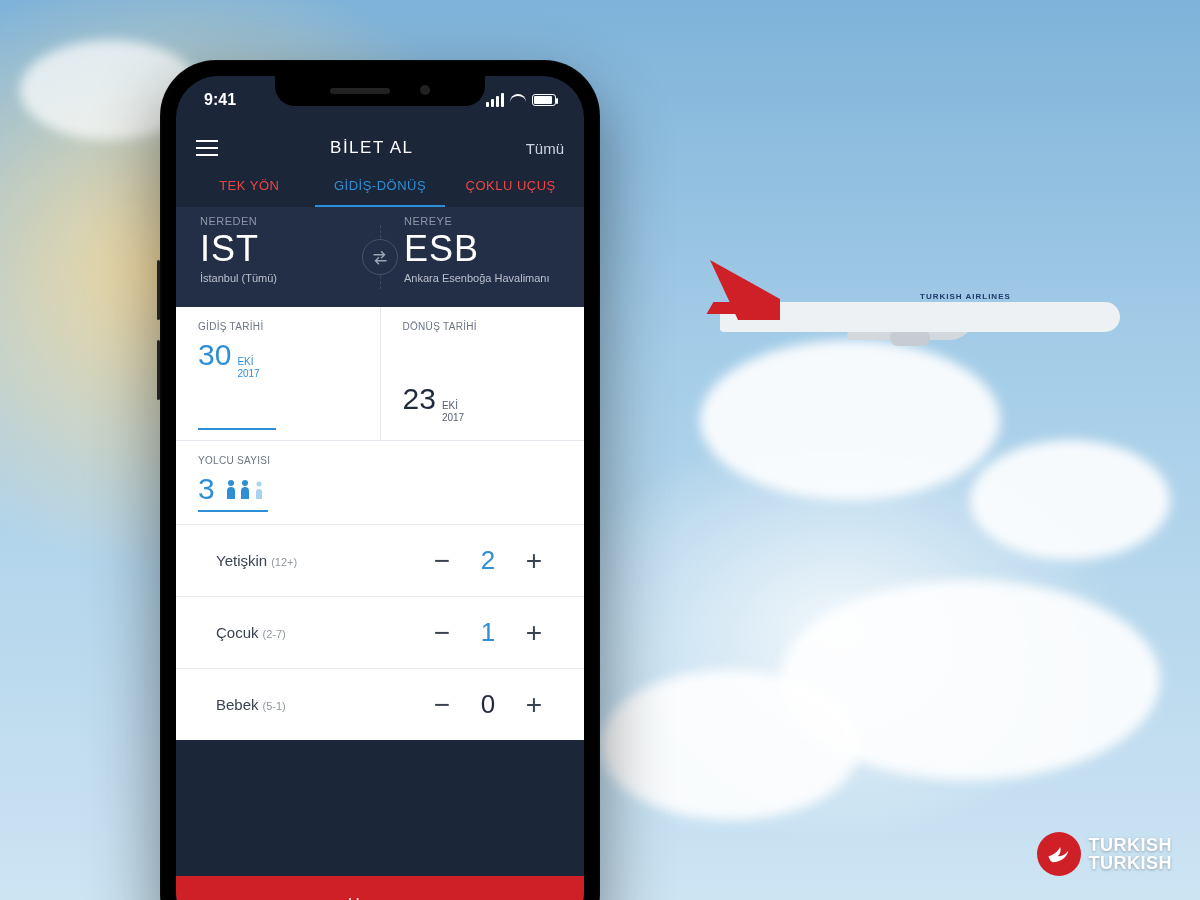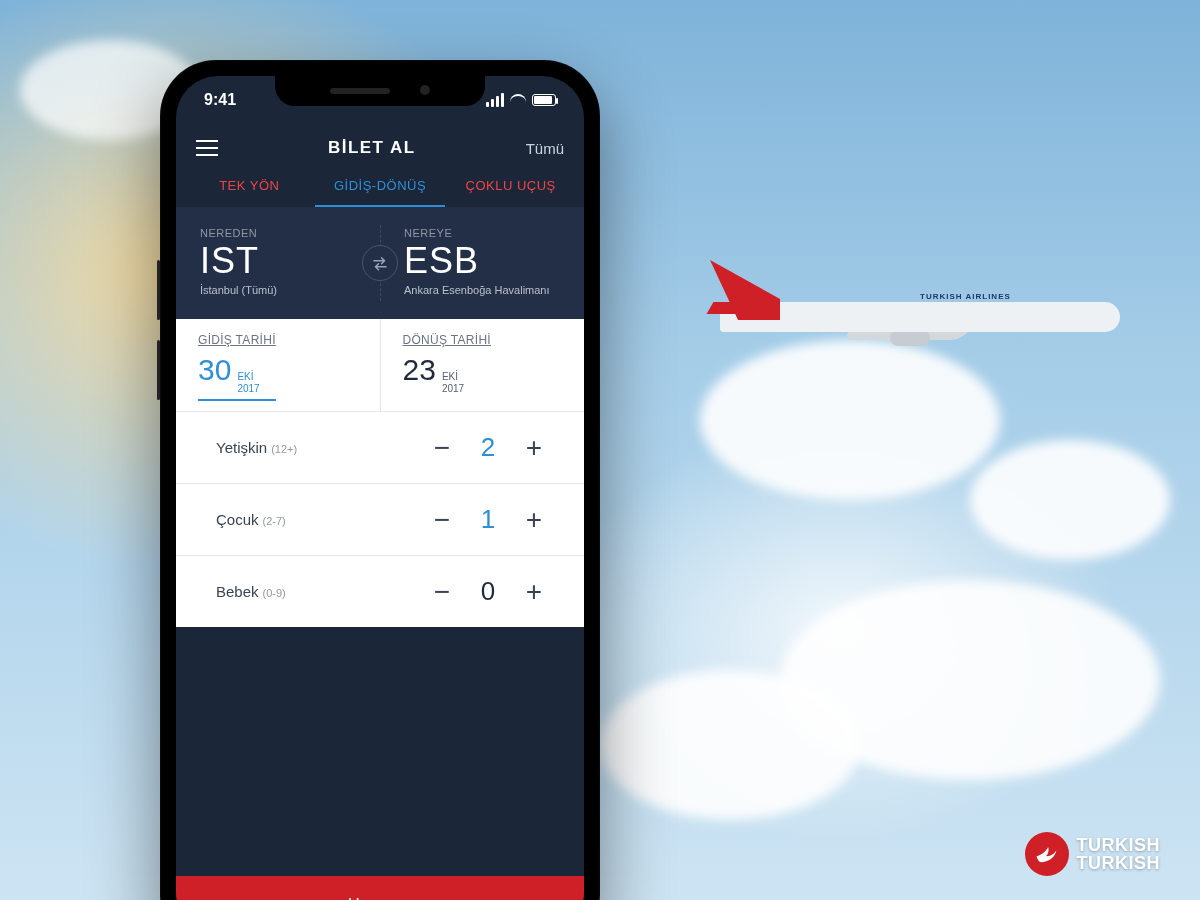--- a/index.html
+++ b/index.html
@@ -48,44 +48,44 @@
   .signal span:nth-child(3){height:11px;} .signal span:nth-child(4){height:14px;}
   .wifi-ic{width:16px;height:12px;position:relative;}
   .wifi-ic::before{content:"";position:absolute;inset:0;border:2px solid #fff;border-bottom:none;border-left:none;border-right:none;border-radius:16px 16px 0 0;}
   .batt{width:24px;height:12px;border:1px solid #fff;border-radius:3px;position:relative;}
   .batt::before{content:"";position:absolute;left:1px;top:1px;bottom:1px;width:18px;background:#fff;border-radius:1px;}
   .batt::after{content:"";position:absolute;right:-3px;top:3px;width:2px;height:6px;background:#fff;border-radius:1px;}
 
   .appheader{display:flex;align-items:center;justify-content:space-between;padding:14px 20px 10px;color:#fff;}
   .menu-icon{display:flex;flex-direction:column;gap:5px;cursor:pointer;}
   .menu-icon span{width:22px;height:2px;background:#fff;}
-  .title{font-size:17px;font-weight:700;letter-spacing:1.5px;}
+  .title{font-size:17px;font-weight:400;letter-spacing:1.5px;}
   .cancel{font-size:15px;color:#cdd4df;}
 
   .tabs{display:flex;padding:0 8px;}
   .tab{flex:1;text-align:center;padding:10px 0 12px;font-size:13px;letter-spacing:.5px;color:#ef4444;border-bottom:2px solid transparent;cursor:pointer;}
   .tab.active{color:#2f8fd6;border-bottom-color:#2f8fd6;text-align:center;}
 
-  .route{background:#232f47;display:flex;position:relative;padding:20px 0 22px;}
+  .route{background:#232f47;display:flex;position:relative;padding:8px 0 22px;}
   .route-col{flex:1;padding:0 24px;}
   .route-label{font-size:11px;color:#8e97a7;letter-spacing:.5px;margin-bottom:4px;}
   .route-code{font-size:36px;font-weight:400;color:#fff;letter-spacing:1px;line-height:1;}
   .route-city{font-size:11px;color:#b9c0cc;margin-top:4px;line-height:1.3;}
   .route-div{position:absolute;left:50%;top:18px;bottom:18px;border-left:1px dashed #3f4a5e;}
   .swap{position:absolute;left:50%;top:50%;transform:translate(-50%,-50%);width:36px;height:36px;border:1px solid #4a556b;border-radius:50%;background:#232f47;display:flex;align-items:center;justify-content:center;cursor:pointer;}
   .swap svg{width:18px;height:18px;stroke:#9aa3b3;}
 
   .dates{display:flex;background:#fff;}
   .date-col{flex:1;padding:14px 22px 16px;}
   .date-col:first-child{border-right:1px solid #e5e8ec;}
-  .date-label{font-size:12px;color:#6b7483;letter-spacing:.3px;margin-bottom:6px;text-decoration:underline;}
+  .date-label{font-size:10px;color:#6b7483;letter-spacing:.3px;margin-bottom:6px;}
   .date-val{display:flex;align-items:baseline;gap:6px;}
   .date-day{font-size:30px;font-weight:400;}
   .date-col.active .date-day{color:#2f8fd6;}
-  .date-col:not(.active) .date-day{color:#1f2a3d;}
+  .date-col:not(.active) .date-day{color:#1f2a3d;margin-top:44px;}
   .date-my{display:flex;flex-direction:column;font-size:10px;line-height:1.2;}
   .date-col.active .date-my{color:#2f8fd6;}
   .date-col:not(.active) .date-my{color:#56606f;}
   .date-col.active{position:relative;}
   .date-col.active::after{content:"";position:absolute;left:22px;bottom:10px;width:78px;height:2px;background:#2f8fd6;}
 
   .pax-summary{background:#fff;padding:14px 22px 18px;border-top:1px solid #e5e8ec;position:relative;}
   .pax-summary::after{content:"";position:absolute;left:22px;bottom:12px;width:70px;height:2px;background:#2f8fd6;}
   .pax-val{display:flex;align-items:center;gap:10px;margin-top:4px;}
   .pax-count{font-size:30px;color:#2f8fd6;}
@@ -97,21 +97,21 @@
   .pax-type{font-size:15px;color:#3a4352;}
   .pax-age{font-size:11px;color:#9198a4;margin-left:4px;}
   .pax-ctrl{display:flex;align-items:center;gap:26px;}
   .pax-btn{font-size:28px;color:#3a4352;font-weight:300;line-height:1;cursor:pointer;user-select:none;width:20px;text-align:center;}
   .pax-num{font-size:26px;min-width:20px;text-align:center;}
   .pax-num.nz{color:#2f8fd6;} .pax-num.z{color:#1f2a3d;}
 
   .cta{position:absolute;left:0;right:0;bottom:0;height:58px;background:#cf2027;color:#fff;display:flex;align-items:center;justify-content:center;font-size:16px;cursor:pointer;}
 
   
-  .brand{position:absolute;right:40px;bottom:24px;display:flex;align-items:center;gap:8px;color:#fff;text-shadow:0 1px 3px rgba(0,0,0,.3);}
+  .brand{position:absolute;right:28px;bottom:24px;display:flex;align-items:center;gap:8px;color:#fff;text-shadow:0 1px 3px rgba(0,0,0,.3);}
   .brand-mark{width:44px;height:44px;border-radius:50%;background:#cf2027;display:flex;align-items:center;justify-content:center;}
   .brand-mark svg{width:28px;height:28px;fill:#fff;}
   .brand-text{font-weight:800;line-height:1;font-size:18px;letter-spacing:.5px;}
 </style>
 </head>
 <body>
 
 <div class="bg"></div>
 <div class="cloud c1"></div>
 <div class="cloud c2"></div>
@@ -198,40 +198,60 @@
         <div class="date-val">
           <span class="date-day">23</span>
           <span class="date-my">
             <span>EKİ</span>
             <span>2017</span>
           </span>
         </div>
       </div>
     </div>
 
+    <div class="pax-summary">
+      <div class="date-label">YOLCU SAYISI</div>
+      <div class="pax-val">
+        <span class="pax-count">3</span>
+        <span class="pax-icons">
+          <svg viewBox="0 0 12 20">
+              <circle cx="6" cy="4" r="3" fill="#2f8fd6"></circle>
+              <path d="M2 20v-8a4 4 0 018 0v8z" fill="#2f8fd6"></path>
+            </svg>
+          <svg viewBox="0 0 12 20">
+              <circle cx="6" cy="4" r="3" fill="#2f8fd6"></circle>
+              <path d="M2 20v-8a4 4 0 018 0v8z" fill="#2f8fd6"></path>
+            </svg>
+          <svg viewBox="0 0 12 20">
+              <circle cx="6" cy="5" r="2.5" fill="#a7d3f0"></circle>
+              <path d="M3 20v-7a3 3 0 016 0v7z" fill="#a7d3f0"></path>
+            </svg>
+        </span>
+      </div>
+    </div>
 
     <div class="pax-rows">
       <div class="pax-row">
         <div><span class="pax-type">Yetişkin</span><span class="pax-age">(12+)</span></div>
         <div class="pax-ctrl">
           <span class="pax-btn">−</span>
           <span class="pax-num nz">2</span>
           <span class="pax-btn">+</span>
         </div>
       </div>
       <div class="pax-row">
         <div><span class="pax-type">Çocuk</span><span class="pax-age">(2-7)</span></div>
         <div class="pax-ctrl">
           <span class="pax-btn">−</span>
           <span class="pax-num nz">1</span>
           <span class="pax-btn">+</span>
         </div>
       </div>
       <div class="pax-row">
-        <div><span class="pax-type">Bebek</span><span class="pax-age">(0-9)</span></div>
+        <div><span class="pax-type">Bebek</span><span class="pax-age">(5-1)</span></div>
         <div class="pax-ctrl">
           <span class="pax-btn">−</span>
           <span class="pax-num z">0</span>
           <span class="pax-btn">+</span>
         </div>
       </div>
     </div>
 
     <div class="cta">Uçuş ara</div>
   </div>

